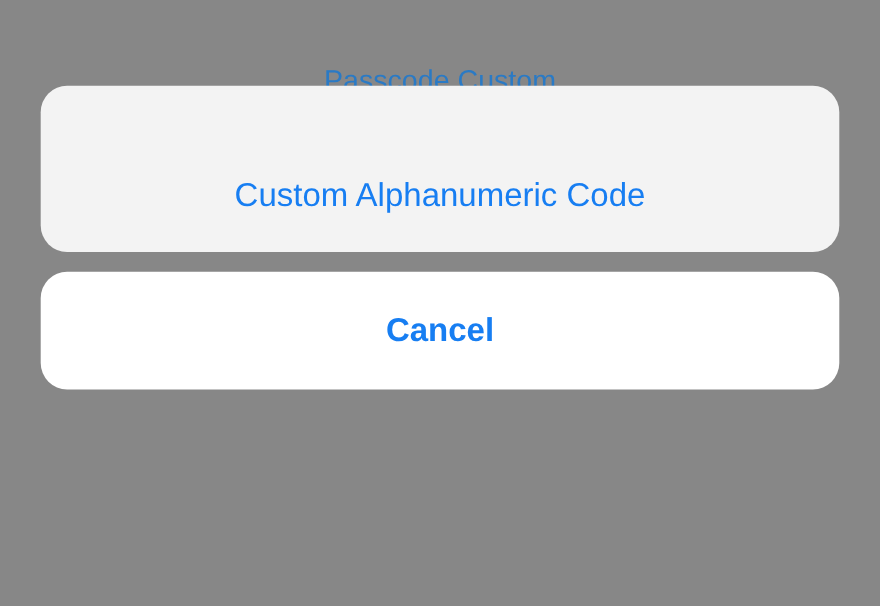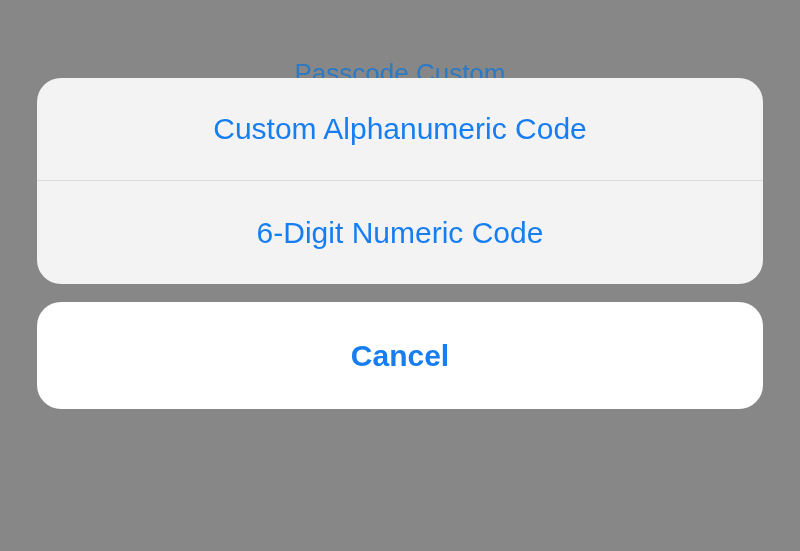--- a/index.html
+++ b/index.html
@@ -43,20 +43,21 @@
     .option-item {
       height: 103px;
       display: flex;
       align-items: center;
       justify-content: center;
       color: #177ef2;
       font-size: 30px;
       font-weight: 400;
       cursor: pointer;
       border-bottom: 1px solid #dcdcdc;
+      margin-top: 48px;
     }
     
     .option-item:last-child {
       border-bottom: none;
     }
     
     .cancel-button {
       margin-top: 18px;
       background: #ffffff;
       border-radius: 24px;
@@ -73,21 +74,18 @@
 </head>
 <body>
 
 <div class="background-text">Passcode Custom</div>
 
 <div class="action-sheet">
   <div class="options-group">
     <div class="option-item">
       <span>Custom Alphanumeric Code</span>
     </div>
-    <div class="option-item">
-      <span>6-Digit Numeric Code</span>
-    </div>
   </div>
 
   <div class="cancel-button">
     <span>Cancel</span>
   </div>
 </div>
 
 </body></html>

